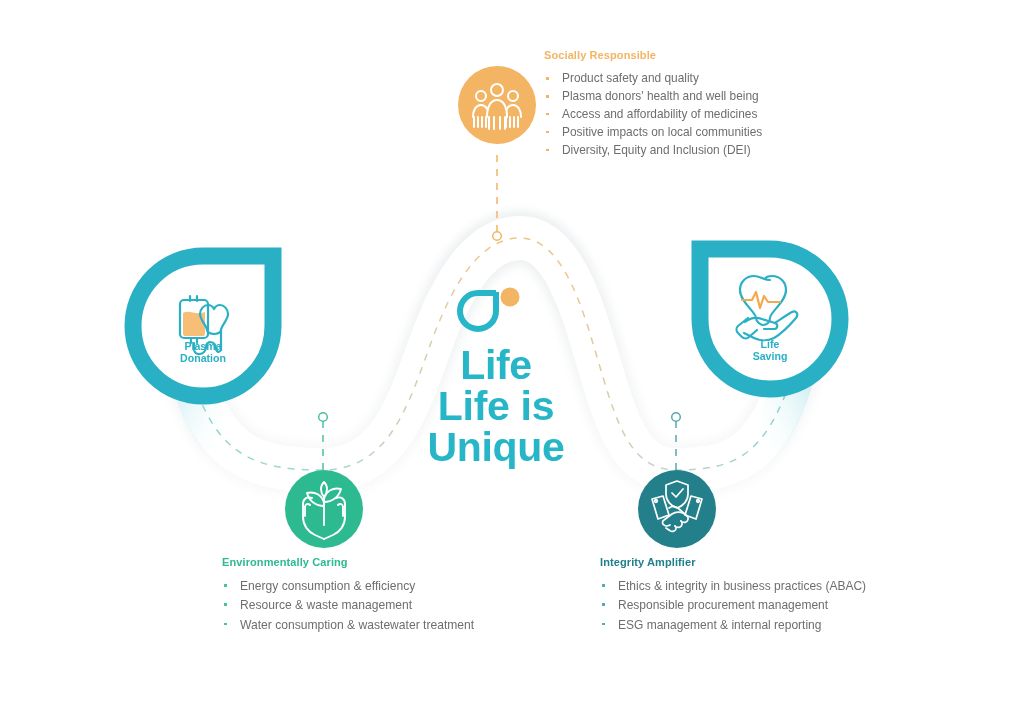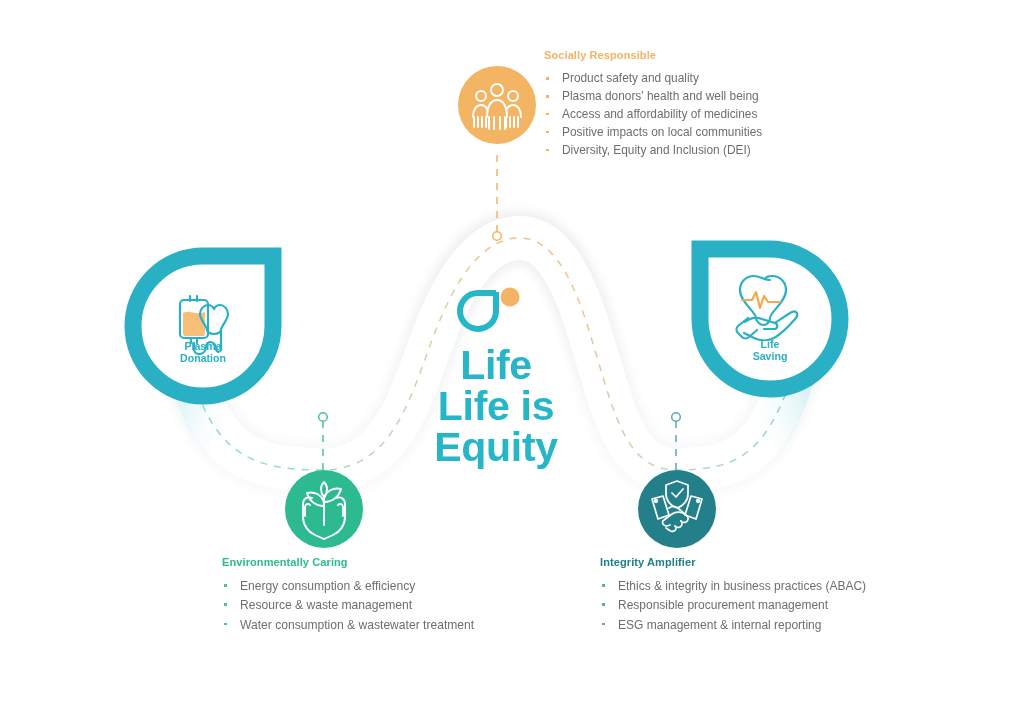--- a/index.html
+++ b/index.html
@@ -309,21 +309,21 @@
     <path d="M 496,292
              L 496,311
              A 18,18 0 1 1 478,293
              L 496,293" fill="none" stroke="#26b6c8" stroke-width="6" stroke-linejoin="miter" stroke-linecap="butt"></path>
     <circle cx="510" cy="297" r="9.5" fill="#f3b463"></circle>
   </svg>
 
   <div id="center-title">
     <span class="ln">Life</span>
     <span class="ln">Life is</span>
-    <span class="ln">Equity</span>
+    <span class="ln">Unique</span>
   </div>
 
   <div class="block" id="block-social">
     <h2 class="heading">Socially Responsible</h2>
     <ul class="bullets">
       <li><span class="dot"></span><span>Product safety and quality</span></li>
       <li><span class="dot"></span><span>Plasma donors' health and well being</span></li>
       <li><span class="dot"></span><span>Access and affordability of medicines</span></li>
       <li><span class="dot"></span><span>Positive impacts on local communities</span></li>
       <li><span class="dot"></span><span>Diversity, Equity and Inclusion (DEI)</span></li>

